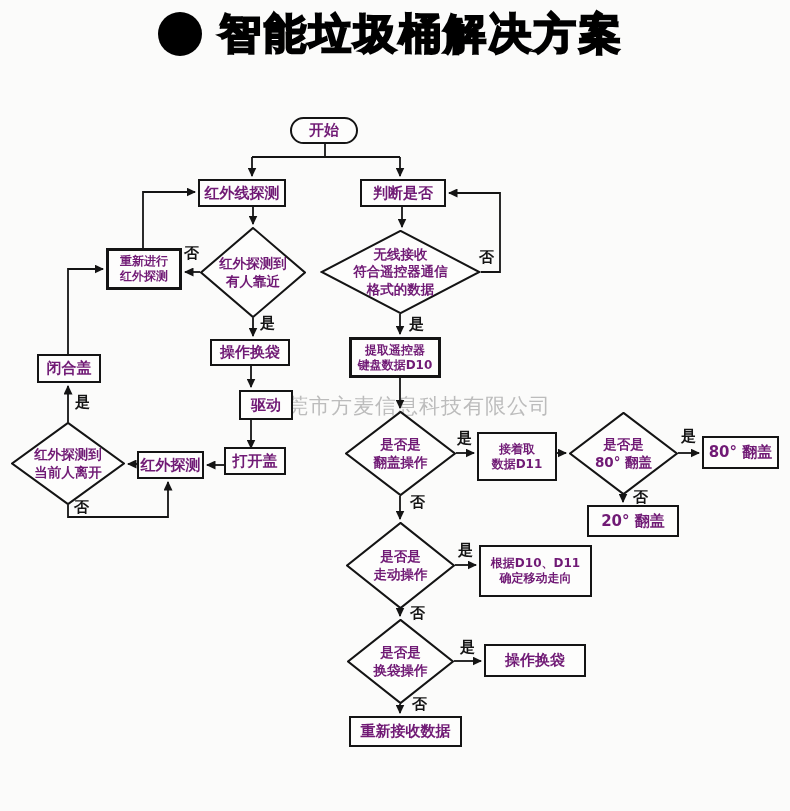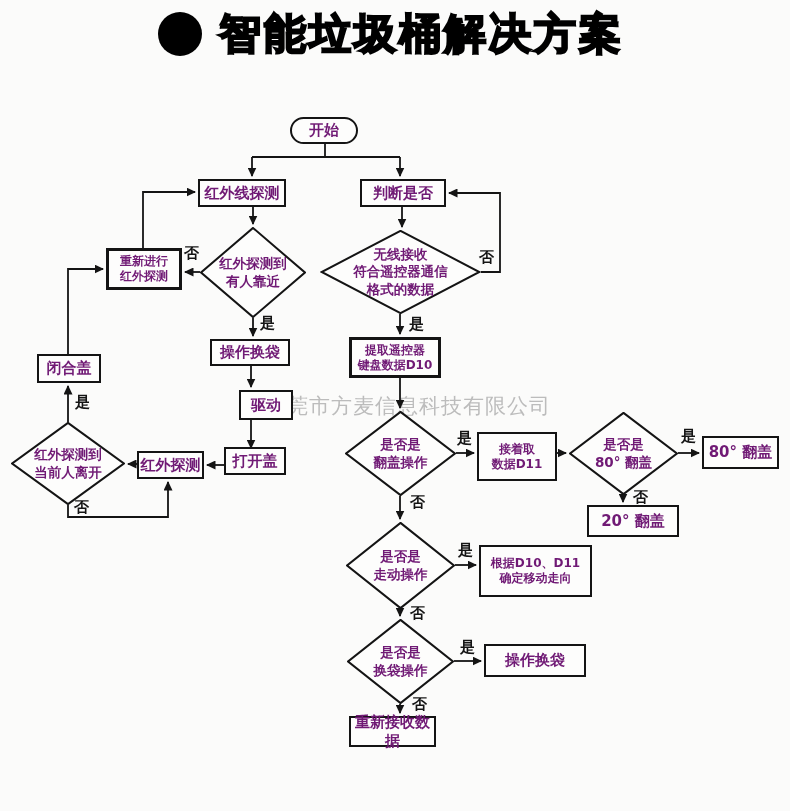--- a/index.html
+++ b/index.html
@@ -200,21 +200,21 @@
       <polygon points="50,1 99,50 50,99 1,50"></polygon>
       </svg>
     <span class="txt">是否是
 换袋操作</span>
   </div>
 
   <div class="node rect" style="left:484px;top:644px;width:102px;height:33px">
     <span class="txt">操作换袋</span>
   </div>
 
-  <div class="node rect" style="left:349px;top:716px;width:87px;height:31px">
+  <div class="node rect" style="left:349px;top:716px;width:113px;height:31px">
     <span class="txt">重新接收数据</span>
   </div>
 
   <span class="elabel" style="left:184px;top:246px">否</span>
   <span class="elabel" style="left:260px;top:316px">是</span>
   <span class="elabel" style="left:75px;top:395px">是</span>
   <span class="elabel" style="left:74px;top:500px">否</span>
   <span class="elabel" style="left:479px;top:250px">否</span>
   <span class="elabel" style="left:409px;top:317px">是</span>
   <span class="elabel" style="left:457px;top:431px">是</span>

